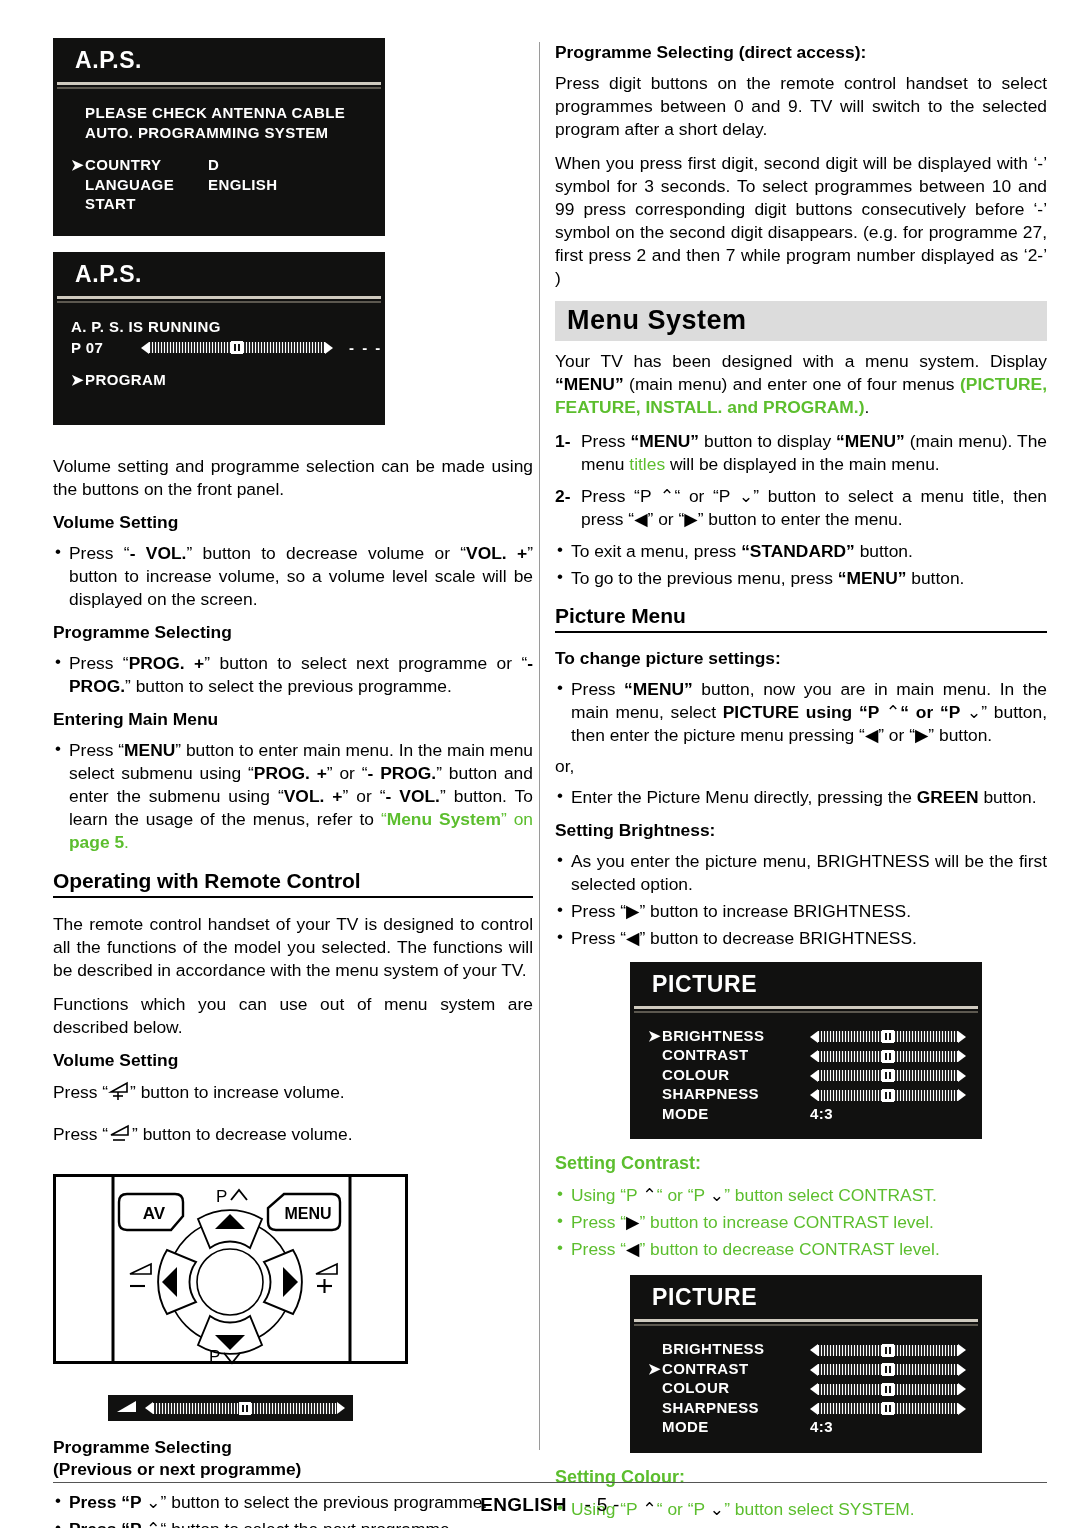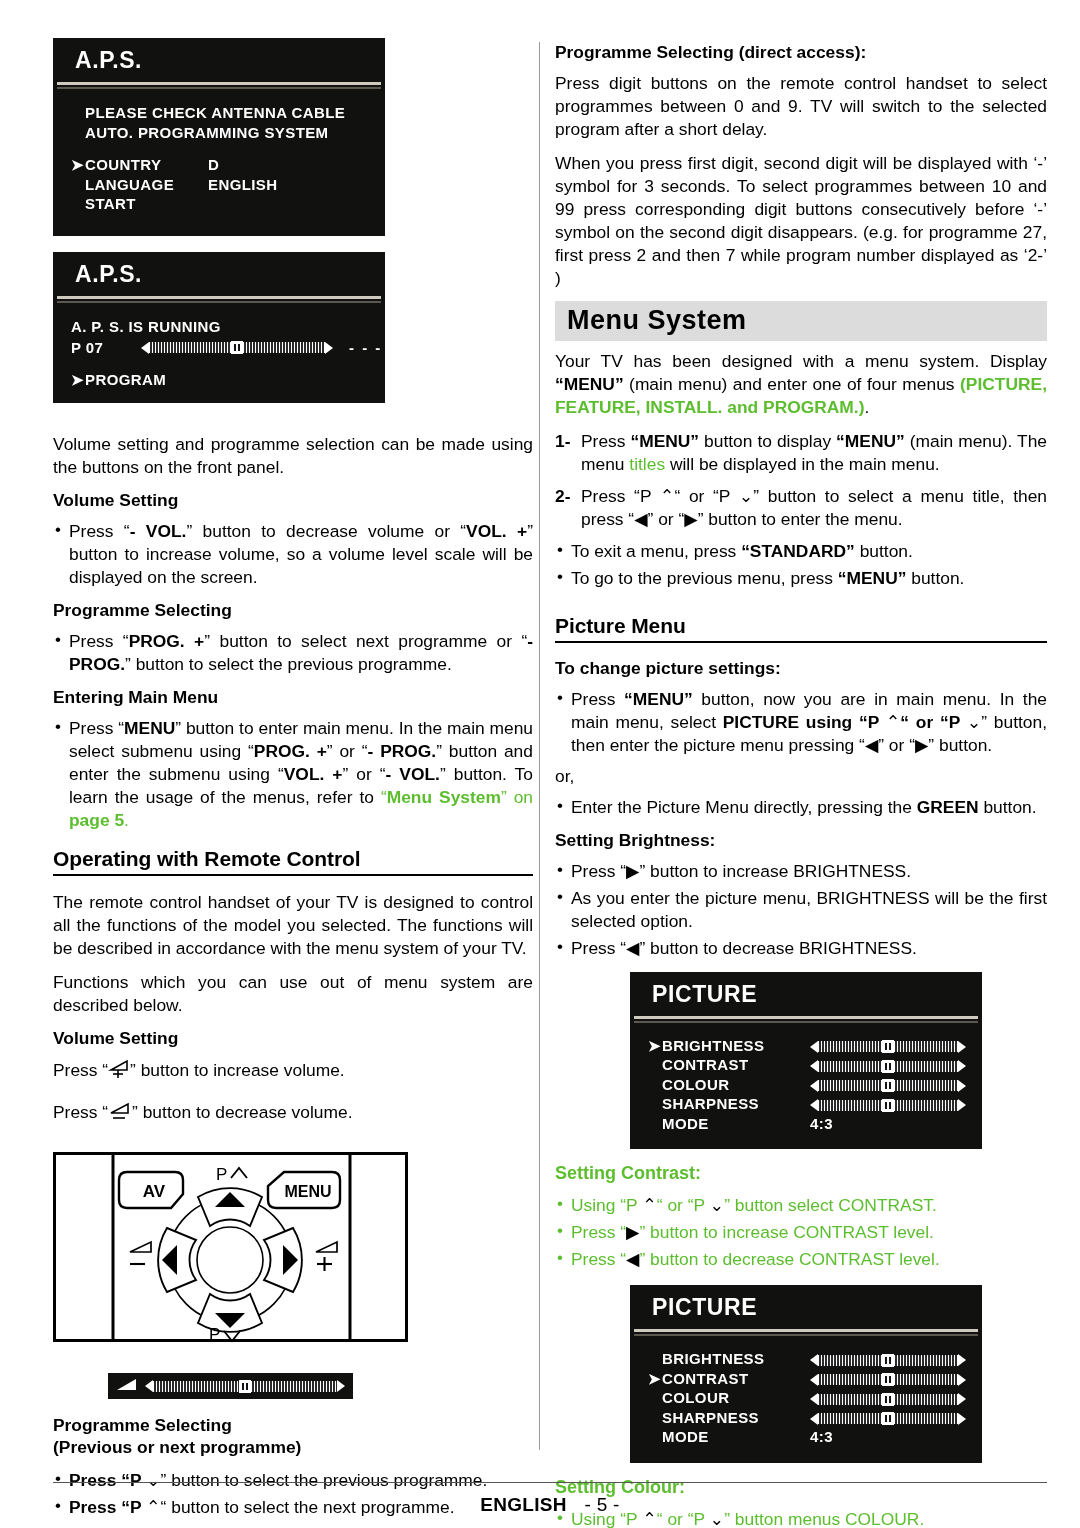--- a/index.html
+++ b/index.html
@@ -142,21 +142,21 @@
         </div>
       </div>
     </div>
 
     <div style="height:16px;"></div>
 
     <div class="osd" style="width:332px;">
       <div class="osd-title">A.P.S.</div>
       <div class="osd-sep"></div>
       <div class="osd-sep2"></div>
-      <div class="osd-body" style="padding-top:14px;padding-bottom:14px;">
+      <div class="osd-body" style="padding-top:14px;padding-bottom:36px;">
         <div class="osd-line">A.  P.  S.  IS  RUNNING</div>
         <div class="osd-line" style="display:flex;align-items:center;margin-top:2px;">
           <span style="display:inline-block;width:70px;">P  07</span>
           <span class="slider">
             <span class="cap capL"></span>
               <span class="track" style="width:82px;"></span>
               <span class="knob"></span>
               <span class="track" style="width:82px;"></span>
               <span class="cap capR"></span>
           </span>
@@ -291,41 +291,41 @@
     <p class="body">When you press first digit, second digit will be displayed with ‘-’ symbol for 3 seconds. To select programmes between 10 and 99 press corresponding digit buttons consecutively before ‘-’ symbol on the second digit disappears. (e.g. for programme 27, first press 2 and then 7 while program number displayed as ‘2-’ )</p>
 
     <div class="banner"><span>Menu System</span></div>
 
     <p class="body"><span>Your TV has been designed with a menu system. Display </span><b>“MENU”</b><span> (main menu) and enter one of four menus </span><b class="green-b">(PICTURE, FEATURE, INSTALL. and PROGRAM.)</b><span>.</span></p>
 
     <div class="num"><span class="n">1-</span><span>Press </span><b>“MENU”</b><span> button to display </span><b>“MENU”</b><span> (main menu). The menu </span><span class="green">titles</span><span> will be displayed in the main menu.</span></div>
 
     <div class="num"><span class="n">2-</span><span>Press “P </span><span class="sym">⌃</span><span>“ or “P </span><span class="sym">⌄</span><span>” button to select a menu title, then press “</span><span class="sym">◀</span><span>” or “</span><span class="sym">▶</span><span>” button to enter the menu.</span></div>
 
-    <ul class="bl tight" style="margin-bottom:24px;">
+    <ul class="bl tight" style="margin-bottom:14px;">
       <li><span>To exit a menu, press </span><b>“STANDARD”</b><span> button.</span></li>
       <li><span>To go to the previous menu, press </span><b>“MENU”</b><span> button.</span></li>
     </ul>
 
     <h2 class="rule">Picture Menu</h2>
     <div class="after-rule"></div>
 
     <h3 class="sub">To change picture settings:</h3>
     <ul class="bl" style="margin-bottom:8px;">
       <li><span>Press </span><b>“MENU”</b><span> button, now you are in main menu. In the main menu, select </span><b>PICTURE</b><span style="font-weight:bold;"> using “P </span><span class="sym">⌃</span><span style="font-weight:bold;">“ or “P </span><span class="sym">⌄</span><span>” button, then enter the picture menu pressing “</span><span class="sym">◀</span><span>” or “</span><span class="sym">▶</span><span>” button.</span></li>
     </ul>
     <p class="body nojust" style="margin-bottom:8px;">or,</p>
     <ul class="bl">
       <li><span>Enter the Picture Menu directly, pressing the </span><b>GREEN</b><span> button.</span></li>
     </ul>
 
     <h3 class="sub">Setting Brightness:</h3>
     <ul class="bl tight" style="margin-bottom:12px;">
+      <li>As you enter the picture menu, BRIGHTNESS will be the first selected option.</li>
       <li><span>Press “</span><span class="sym">▶</span><span>” button to increase BRIGHTNESS.</span></li>
-      <li>As you enter the picture menu, BRIGHTNESS will be the first selected option.</li>
       <li><span>Press “</span><span class="sym">◀</span><span>” button  to decrease BRIGHTNESS.</span></li>
     </ul>
 
     <div style="padding-left:75px;">
       <div class="osd" style="width:352px;">
         <div class="osd-title">PICTURE</div>
         <div class="osd-sep"></div>
         <div class="osd-sep2"></div>
         <div class="osd-body">
           <div class="osd-line"><span class="osd-cur"><i>➤</i></span><span class="aps-label" style="width:148px;">BRIGHTNESS</span><span class="slider">
@@ -404,21 +404,21 @@
                 <span class="cap capR"></span>
               </span></div>
           <div class="osd-line"><span class="osd-cur"></span><span class="aps-label" style="width:148px;">MODE</span><span>4:3</span></div>
         </div>
       </div>
     </div>
 
     <div style="height:14px;"></div>
     <h3 class="sub green-b" style="font-size:18px;">Setting Colour:</h3>
     <ul class="bl tight green">
-      <li><span>Using “P </span><span class="sym blk">⌃</span><span>“ or “P </span><span class="sym blk">⌄</span><span>” button menus COLOUR.</span></li>
+      <li><span>Using “P </span><span class="sym blk">⌃</span><span>“ or “P </span><span class="sym blk">⌄</span><span>” button select SYSTEM.</span></li>
       <li><span>Press “</span><span class="sym blk">▶</span><span>” button to increase COLOUR level.</span></li>
     </ul>
   </div>
 
   <div class="footer">
     <span>ENGLISH</span>
     <span class="pg" style="margin-left:12px;">- 5 -</span>
   </div>
 
 </div>

